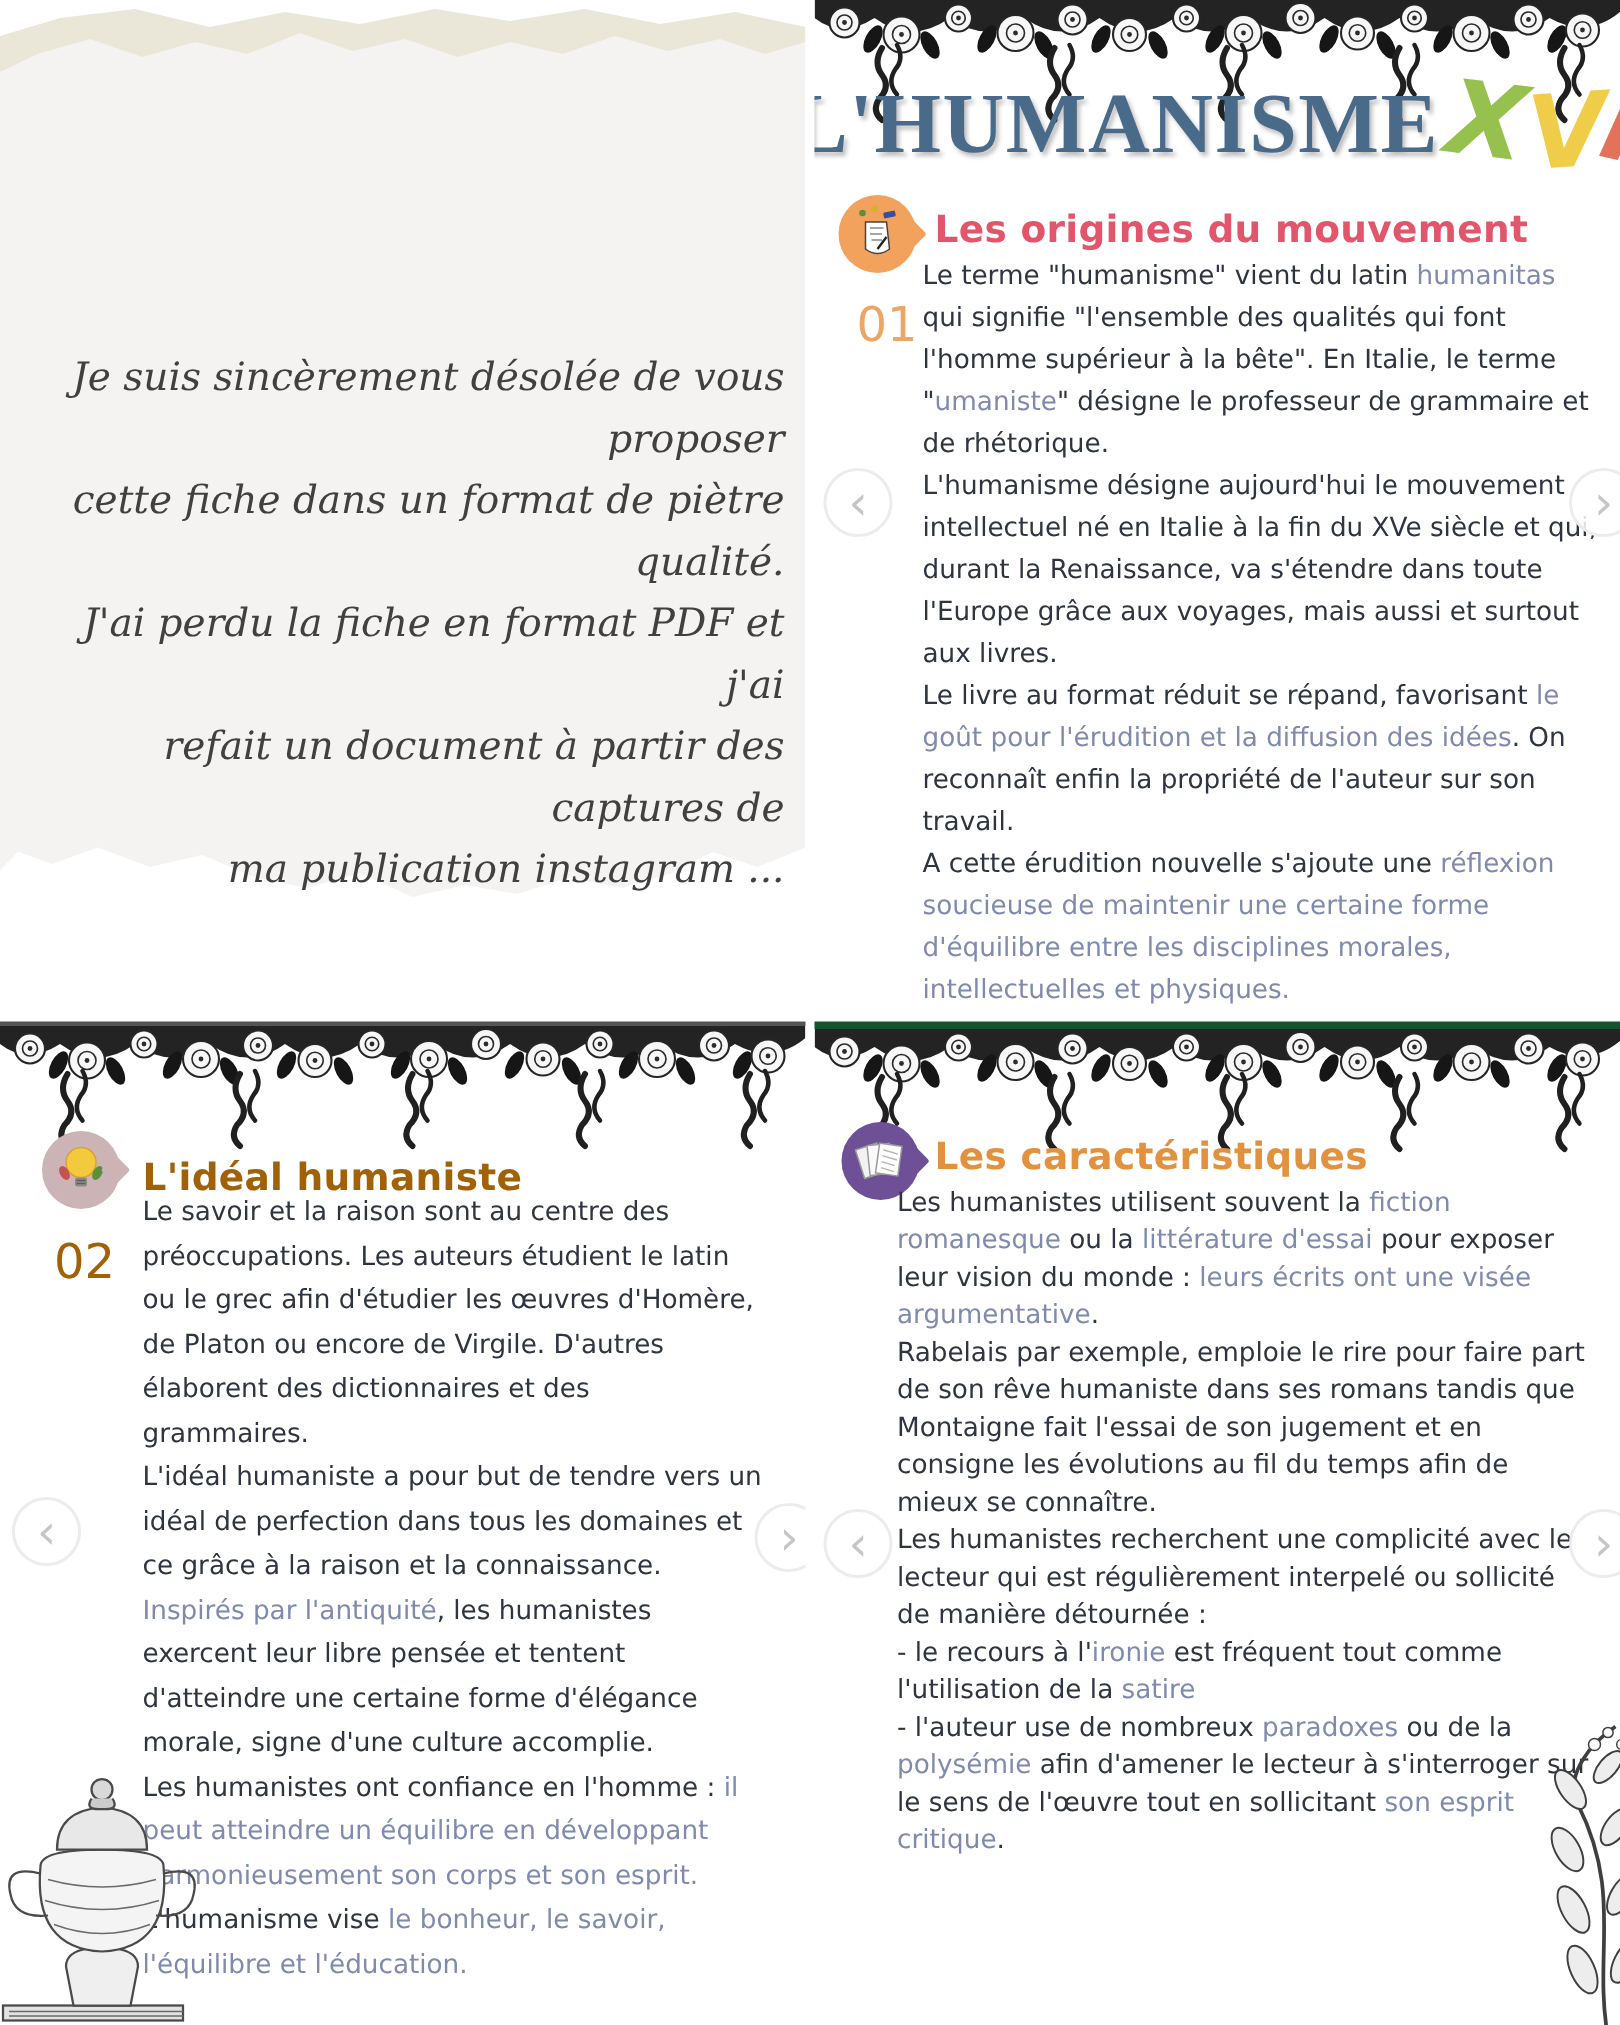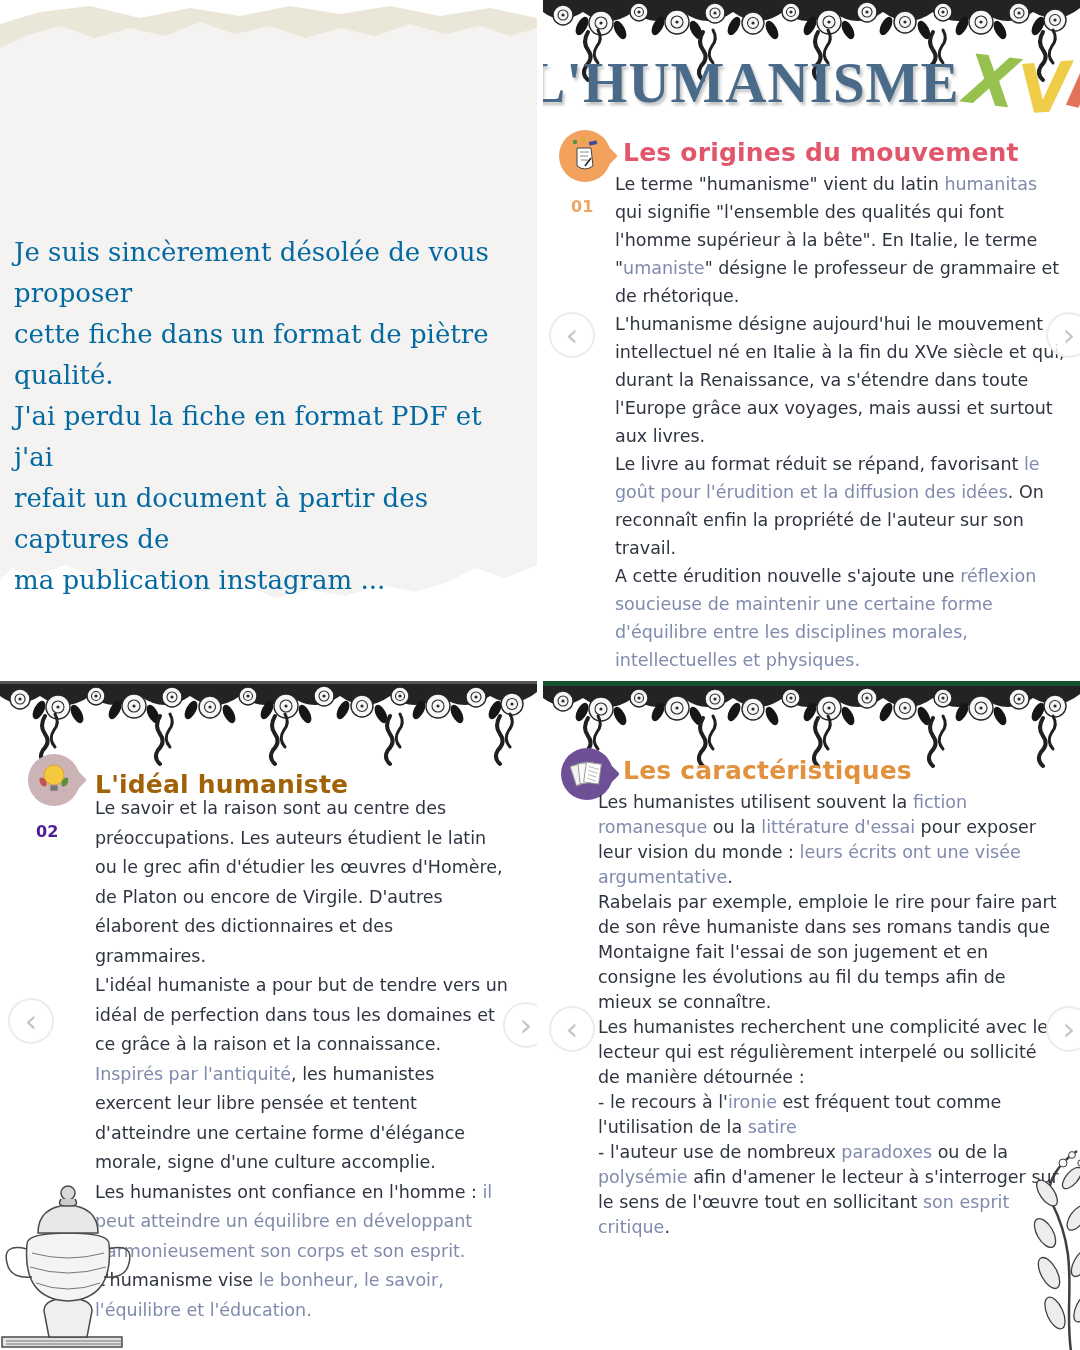--- a/index.html
+++ b/index.html
@@ -11,35 +11,35 @@
   #p1{left:0;top:0;width:537px;height:678px;}
   #p2{left:543px;top:0;width:537px;height:678px;}
   #p3{left:0;top:681px;width:537px;height:666px;border-top:3px solid #555;}
   #p4{left:543px;top:681px;width:537px;height:666px;border-top:5px solid #14532d;}
 
   
   .paper-cream{position:absolute;top:4px;left:0;width:537px;height:80px;background:#eae6d8;
     clip-path:polygon(0 20px,40px 8px,90px 2px,140px 14px,190px 4px,240px 12px,290px 2px,340px 10px,390px 2px,440px 12px,490px 4px,537px 14px,537px 50px,500px 62px,460px 52px,420px 66px,380px 56px,340px 70px,300px 60px,260px 72px,220px 60px,180px 70px,140px 56px,100px 66px,60px 52px,25px 64px,0 54px);}
   .paper-gray{position:absolute;top:20px;left:0;width:537px;height:585px;background:#f4f3f1;
     clip-path:polygon(0 28px,25px 16px,60px 6px,95px 18px,130px 8px,165px 16px,200px 2px,235px 14px,270px 6px,305px 18px,340px 8px,375px 16px,410px 4px,445px 14px,480px 6px,510px 16px,537px 8px,537px 545px,505px 558px,475px 548px,448px 562px,415px 572px,380px 565px,345px 576px,310px 570px,275px 578px,240px 562px,205px 572px,170px 565px,135px 550px,100px 558px,65px 545px,35px 556px,12px 548px,0 560px);}
-  .note{position:absolute;top:232px;left:14px;right:14px;text-align:left;
-    font-family:"DejaVu Serif",serif;font-size:26px;line-height:41px;color:#0369a1;}
+  .note{position:absolute;top:232px;left:14px;right:14px;text-align:right;
+    font-family:"DejaVu Serif",serif;font-style:italic;font-size:26px;line-height:41px;color:#404040;}
 
   
   .garland{position:absolute;top:0;left:0;}
   .nav-btn{position:absolute;width:46px;height:46px;border-radius:50%;
     border:2px solid #ececec;background:rgba(255,255,255,.85);color:#c6c6c6;
     font-size:32px;line-height:42px;text-align:center;box-sizing:border-box;cursor:pointer;
     font-family:"DejaVu Sans",sans-serif;}
   .bubble{position:absolute;width:52px;height:52px;border-radius:50%;}
   .bubble::after{content:"";position:absolute;right:-4px;top:19px;width:14px;height:14px;
     background:inherit;transform:rotate(45deg);border-radius:2px;}
   .bubble svg{position:absolute;left:6px;top:6px;}
   .sec-head{position:absolute;font-weight:bold;font-size:25px;letter-spacing:.2px;margin:0;}
-  .sec-num{position:absolute;font-weight:bold;font-size:16px;}
+  .sec-num{position:absolute;font-weight:normal;font-size:32px;}
   .body{position:absolute;color:#2e3440;font-size:17.5px;}
   .body p{margin:0;}
   .hl{color:#7f8aad;}
   .engraving{position:absolute;}
 
   
   #p2 .title-row{position:absolute;top:52px;left:0;width:100%;display:flex;
     justify-content:center;align-items:flex-start;}
   #p2 .main-title{font-family:"Liberation Serif","DejaVu Serif",serif;font-weight:bold;
     font-size:57px;letter-spacing:1px;text-shadow:2px 3px 3px rgba(70,70,70,.35);line-height:62px;}
@@ -209,21 +209,21 @@
   <div class="bubble" style="background-color: rgb(203, 179, 182);">
     <svg width="40" height="40" viewBox="0 0 40 40">
       <circle cx="20" cy="15" r="10" fill="#f5c93e" stroke="#d8a42c" stroke-width="1"></circle>
       <rect x="16" y="25" width="8" height="6" rx="1.5" fill="#8c8c8c"></rect>
       <path d="M17,27 h6 M17,29 h6" stroke="#5f5f5f" stroke-width="1"></path>
       <ellipse cx="9" cy="22" rx="3" ry="5" fill="#c4524e" transform="rotate(-30 9 22)"></ellipse>
       <ellipse cx="31" cy="22" rx="3" ry="5" fill="#5a8f3c" transform="rotate(30 31 22)"></ellipse>
     </svg>
   </div>
   <h2 class="sec-head" style="color: #a16207;">L'idéal humaniste</h2>
-  <div class="sec-num" style="color: #4c1d95;">02</div>
+  <div class="sec-num" style="color: #a16207;">02</div>
 
   <div class="body">
     <p><span>Le savoir et la raison sont au centre des préoccupations. Les auteurs étudient le latin ou le grec afin d'étudier les œuvres d'Homère, de Platon ou encore de Virgile. D'autres élaborent des dictionnaires et des grammaires.</span></p>
     <p><span>L'idéal humaniste a pour but de tendre vers un idéal de perfection dans tous les domaines et ce grâce à la raison et la connaissance. </span><span class="hl">Inspirés par l'antiquité</span><span>, les humanistes exercent leur libre pensée et tentent d'atteindre une certaine forme d'élégance morale, signe d'une culture accomplie.</span></p>
     <p><span>Les humanistes ont confiance en l'homme : </span><span class="hl">il peut atteindre un équilibre en développant harmonieusement son corps et son esprit.</span></p>
     <p><span>L'humanisme vise </span><span class="hl">le bonheur, le savoir, l'équilibre et l'éducation.</span></p>
   </div>
 
   <svg class="engraving" style="left:-6px;bottom:-4px" width="150" height="205" viewBox="0 0 150 205">
     <g stroke="#4a4a4a" stroke-width="1.5">

